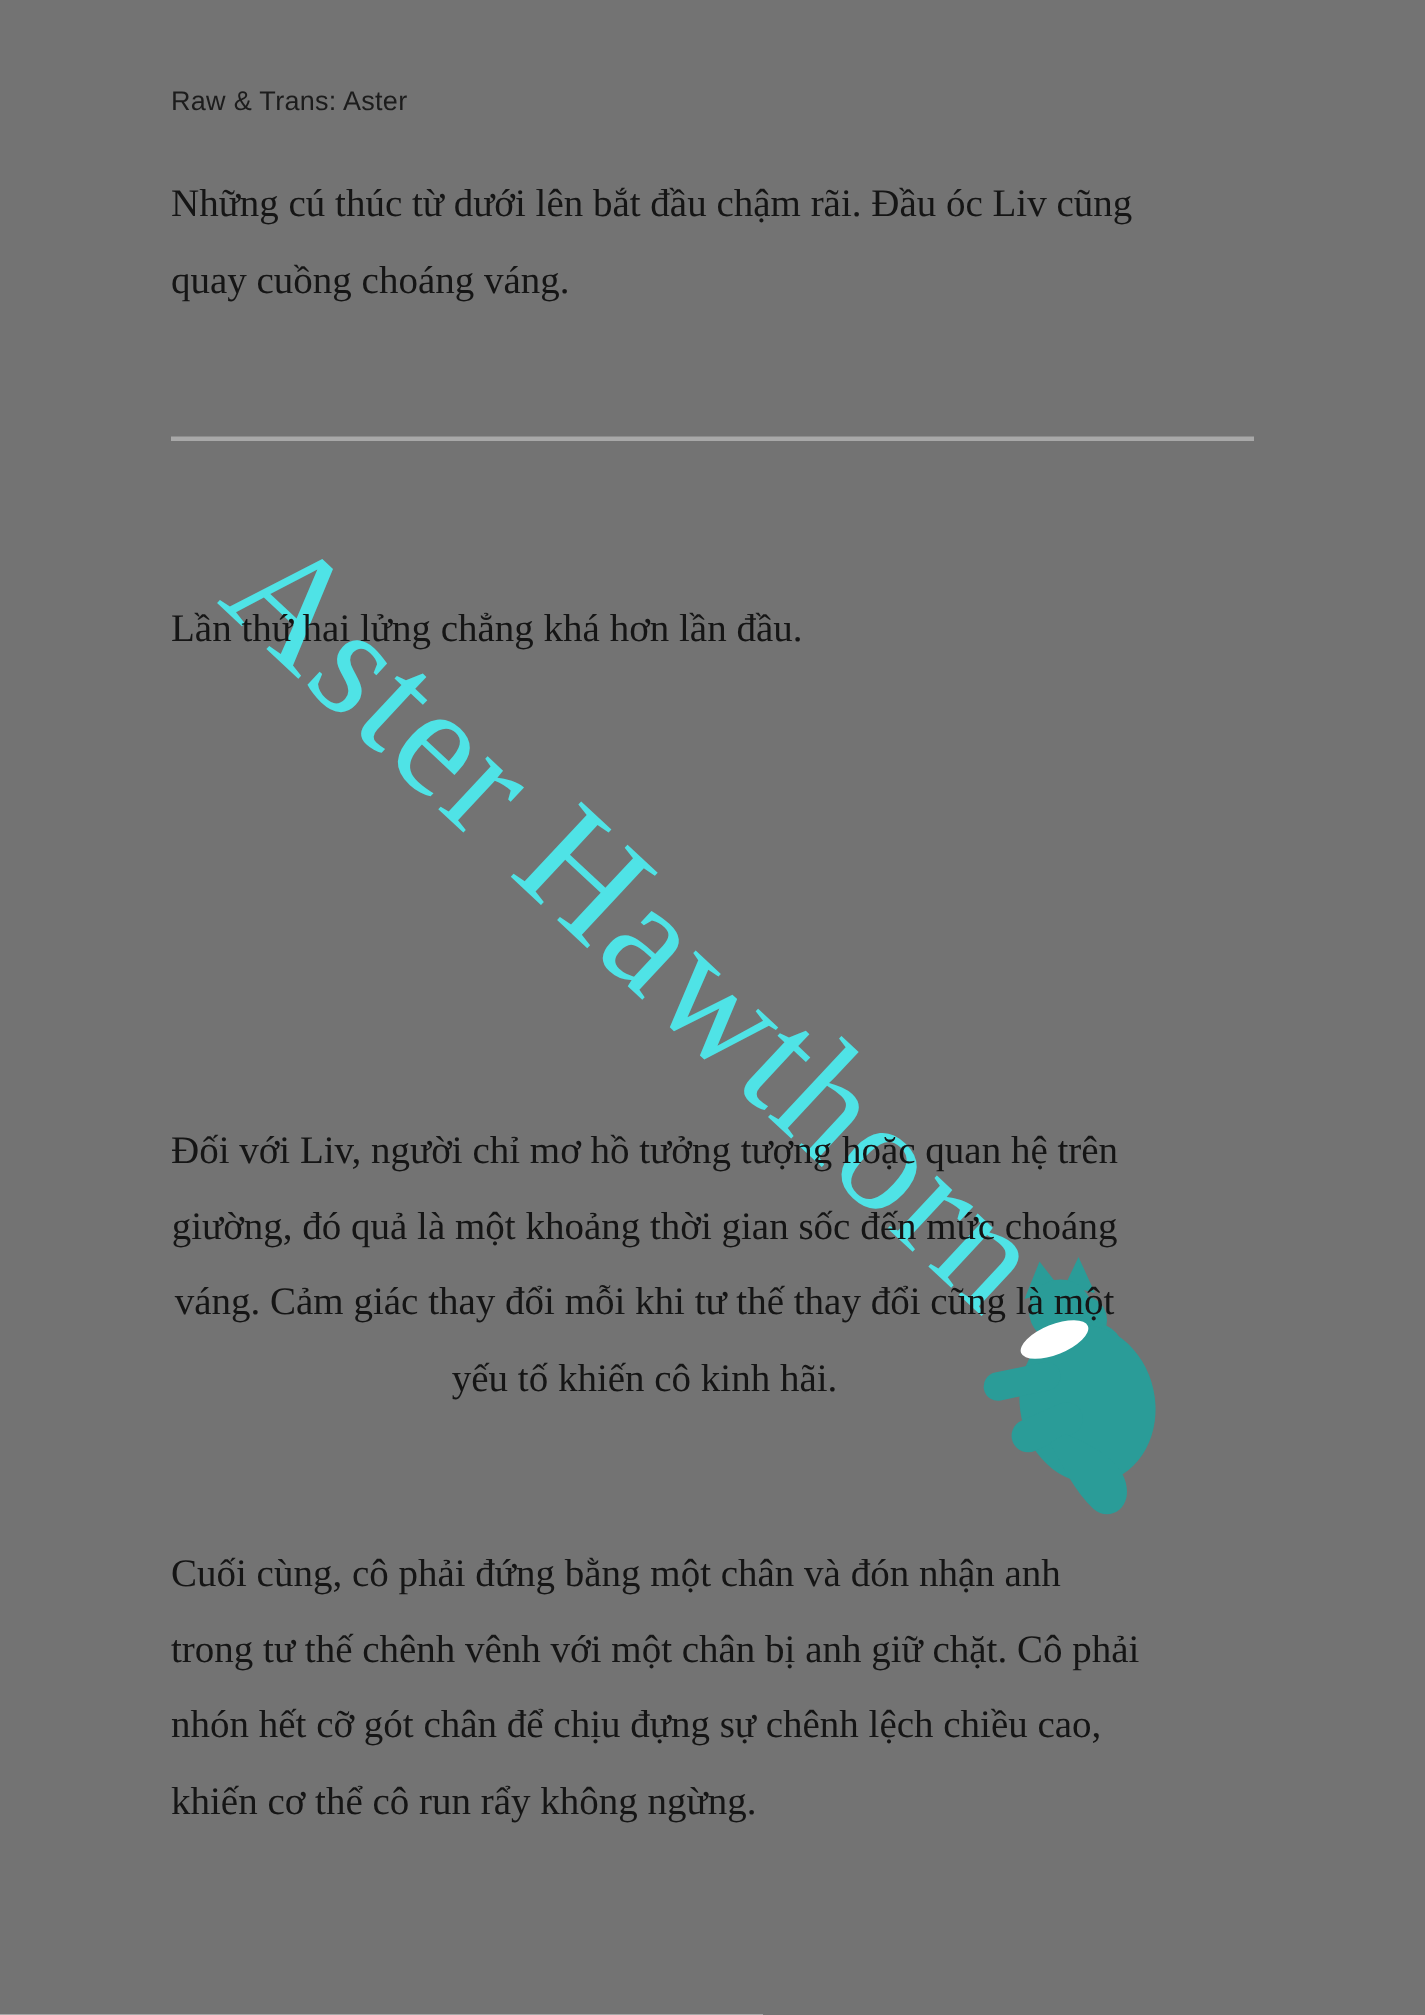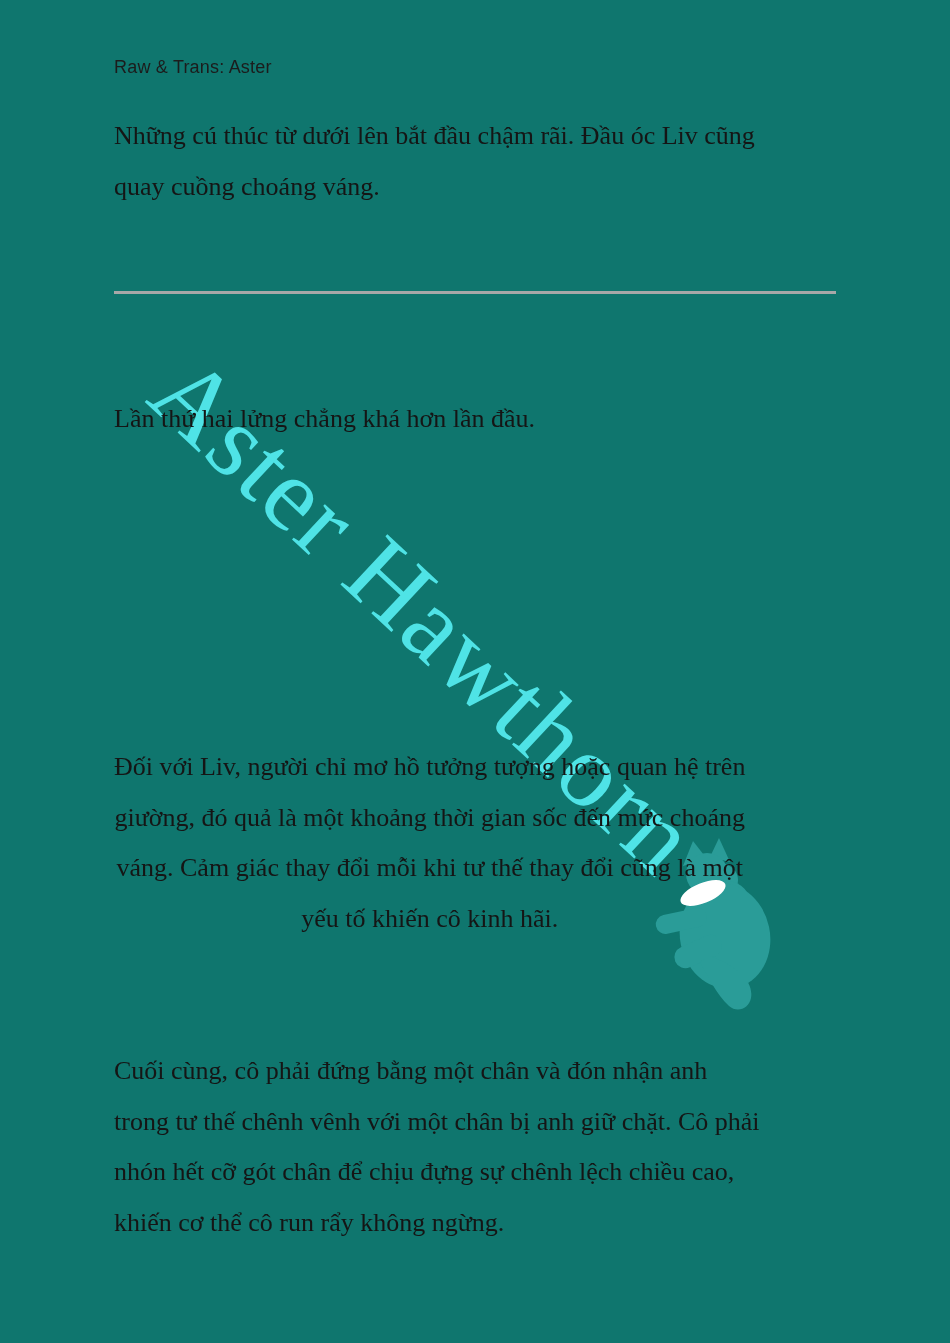--- a/index.html
+++ b/index.html
@@ -3,21 +3,21 @@
 <meta charset="utf-8">
 <style>
   * { margin: 0; padding: 0; box-sizing: border-box; }
   html, body { background: #ffffff; }
   body {
     width: 950px; height: 1343px;
     position: relative; overflow: hidden;
     font-family: "Liberation Serif", "DejaVu Serif", serif;
   }
   .page {
-    position: absolute; inset: 0; background: #0f766e;
+    position: absolute; inset: 0; background: #737373;
   }
   .header-credit {
     position: absolute; left: 114px; top: 57px;
     font-family: "Liberation Sans", "DejaVu Sans", sans-serif;
     font-size: 18px; color: #1c1c1c; letter-spacing: 0.2px;
     z-index: 3; white-space: pre;
   }
   .watermark {
     position: absolute; left: 204px; top: 337px;
     font-family: "Liberation Serif", "DejaVu Serif", serif;
@@ -29,21 +29,21 @@
   .para {
     position: absolute; left: 114px;
     font-size: 26px; line-height: 50.5px;
     color: #151515; white-space: pre;
     z-index: 3;
   }
   .para-1 { top: 111px; }
   .para-2 { top: 394px; }
   .para-3 { top: 520px; }
   .para-4 { top: 742px; text-align: center; }
-  .para-5 { top: 1024px; margin-top: 22px; }
+  .para-5 { top: 1024px; }
   .divider {
     position: absolute; left: 114px; top: 291px;
     width: 722px; height: 3px; background: #a8a8a8;
     z-index: 2;
   }
   .cat {
     position: absolute; left: 650px; top: 836px;
     width: 128px; height: 176px; z-index: 2;
   }
 </style>

